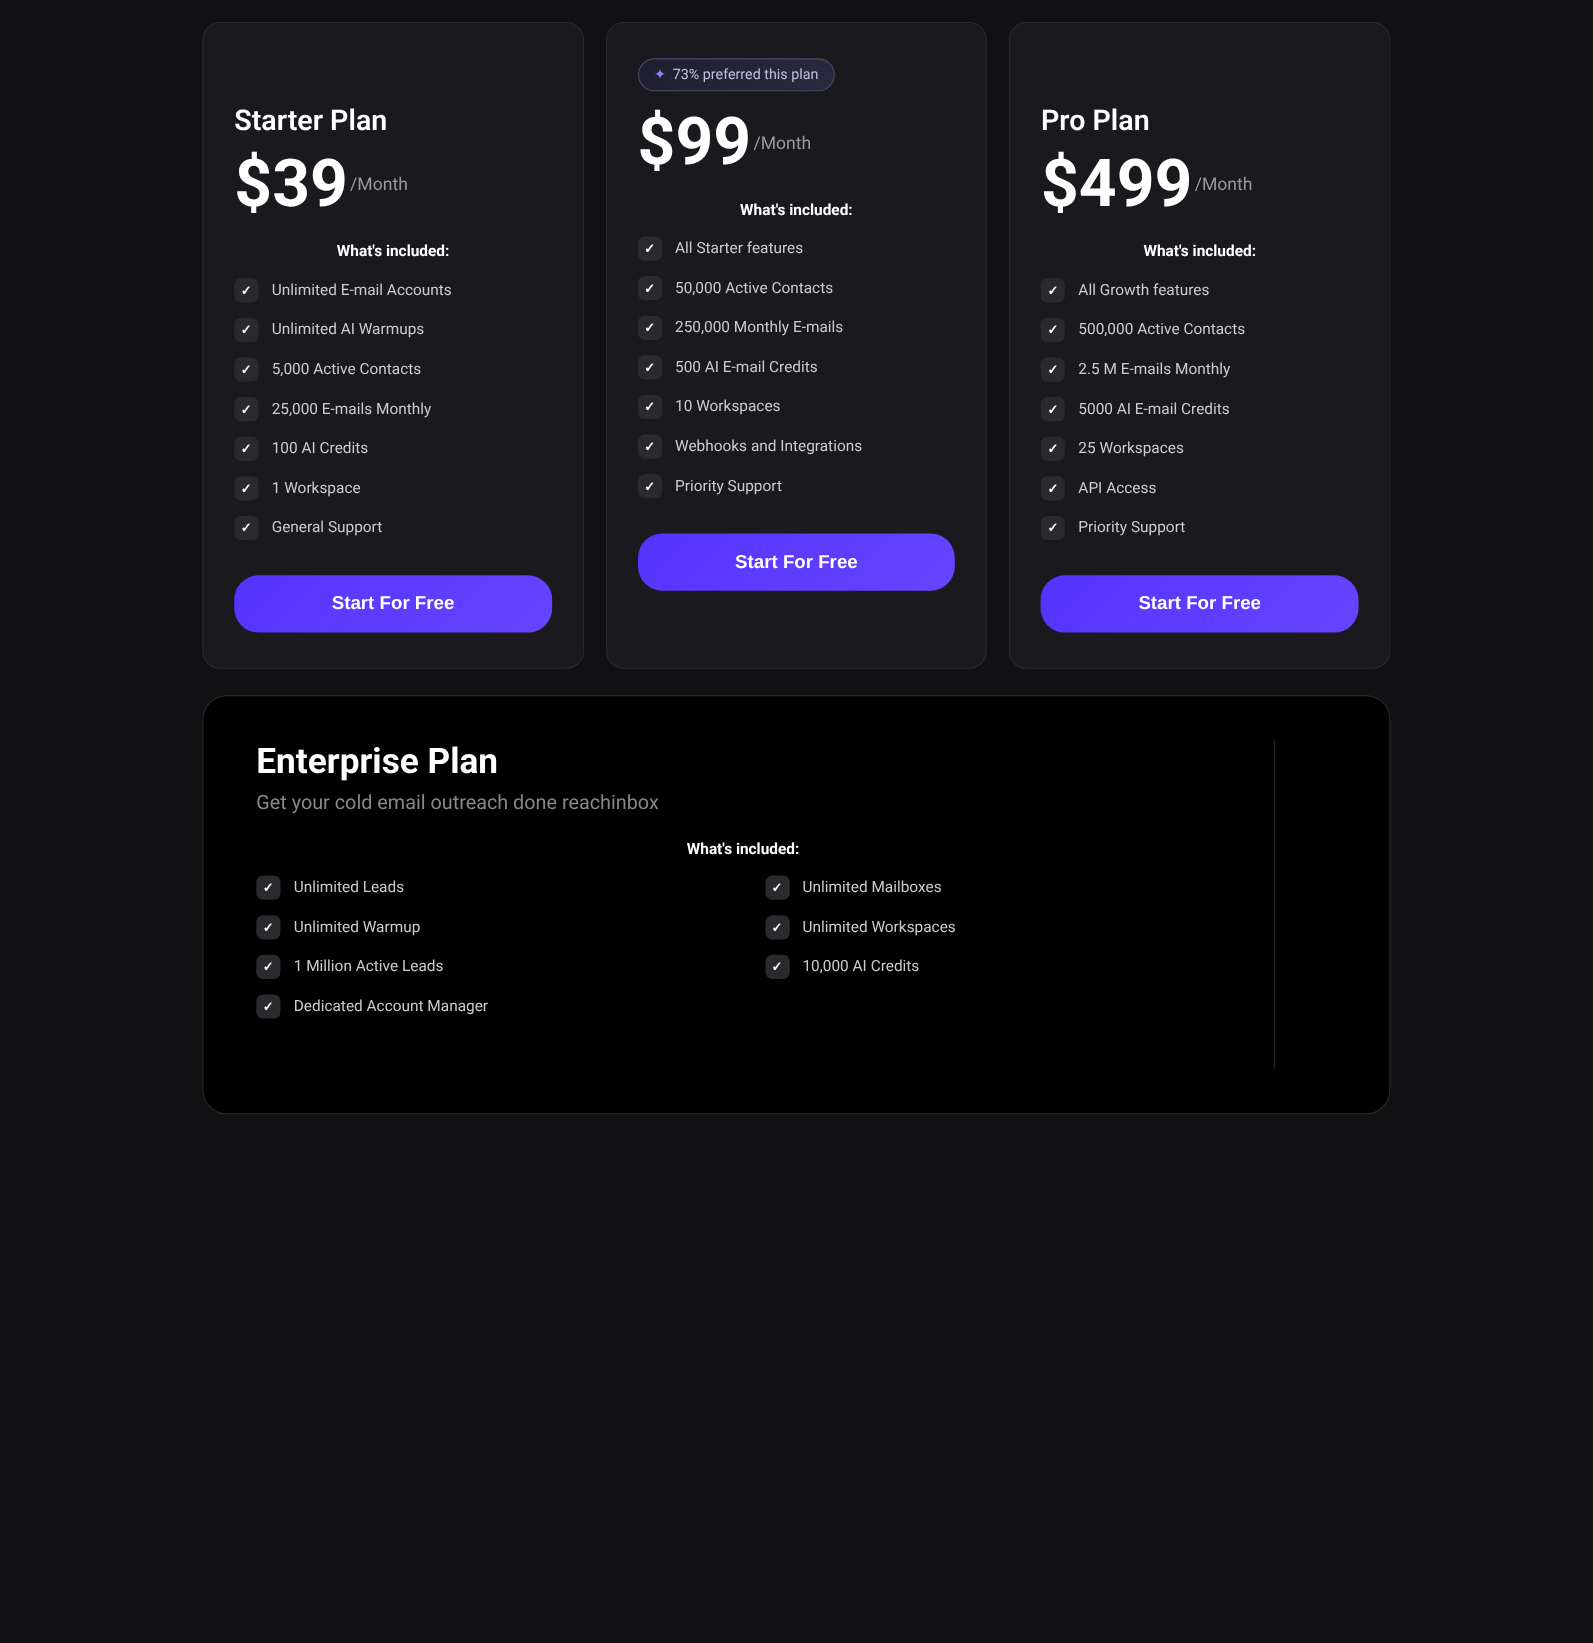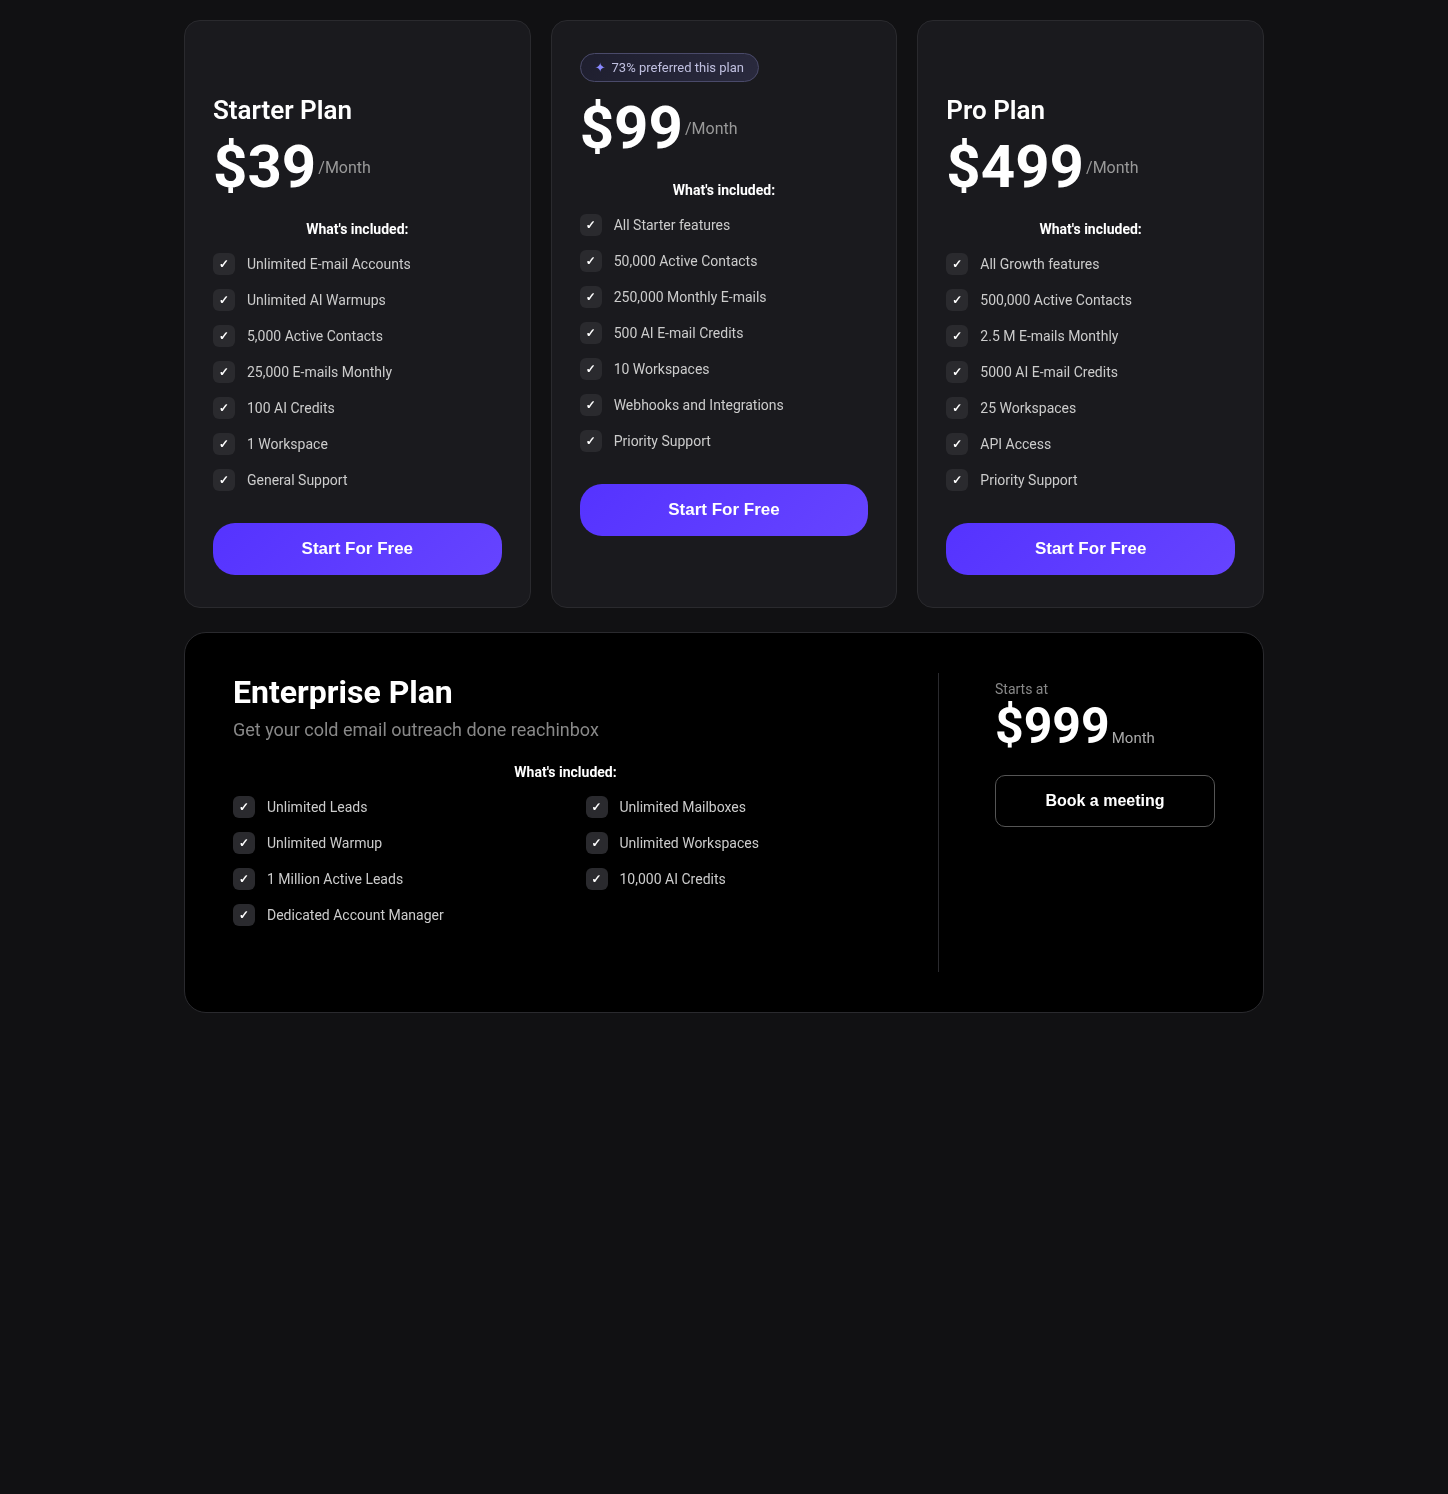--- a/index.html
+++ b/index.html
@@ -397,21 +397,13 @@
     <span class="check-icon"></span>
     <span>Unlimited Workspaces</span>
   </li>
           <li class="feature-item">
     <span class="check-icon"></span>
     <span>10,000 AI  Credits</span>
   </li>
         </ul>
     </div>
   </div>
-  <div class="enterprise-right">
-    <div class="starts-at">Starts at</div>
-    <div class="enterprise-price">
-      <span class="enterprise-price-amount">$999</span>
-      <span class="enterprise-price-period">Month</span>
-    </div>
-    <button class="book-meeting-btn">Book a meeting</button>
-  </div>
 </div>
 
 </body></html>

